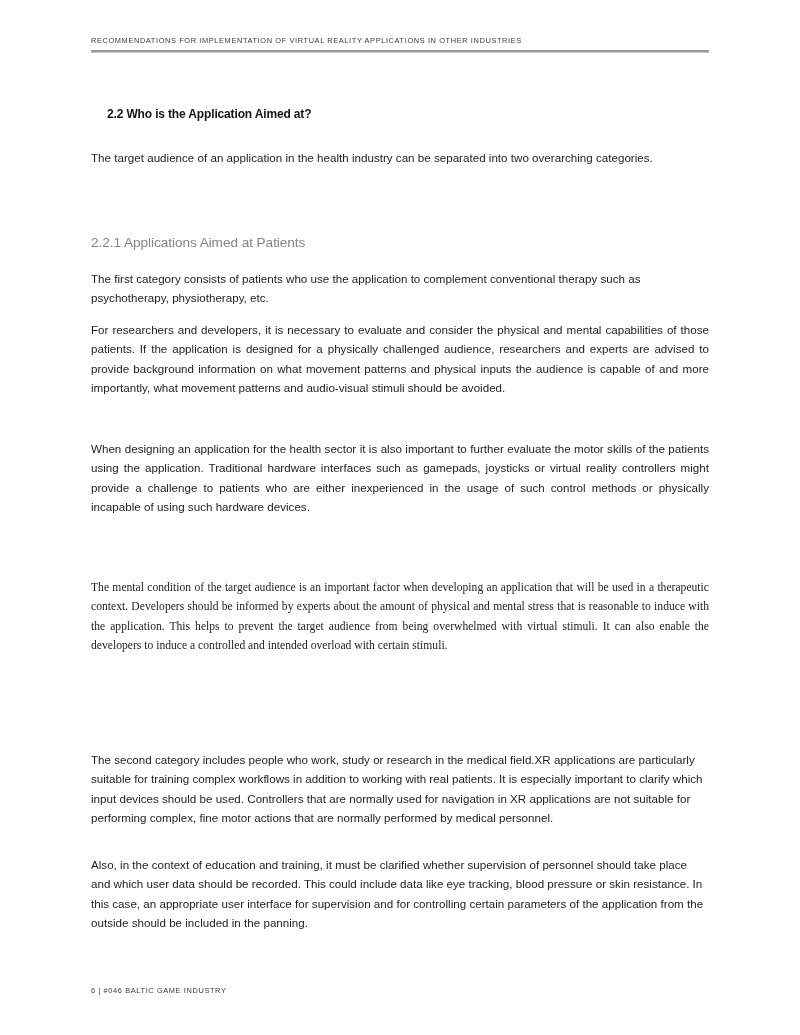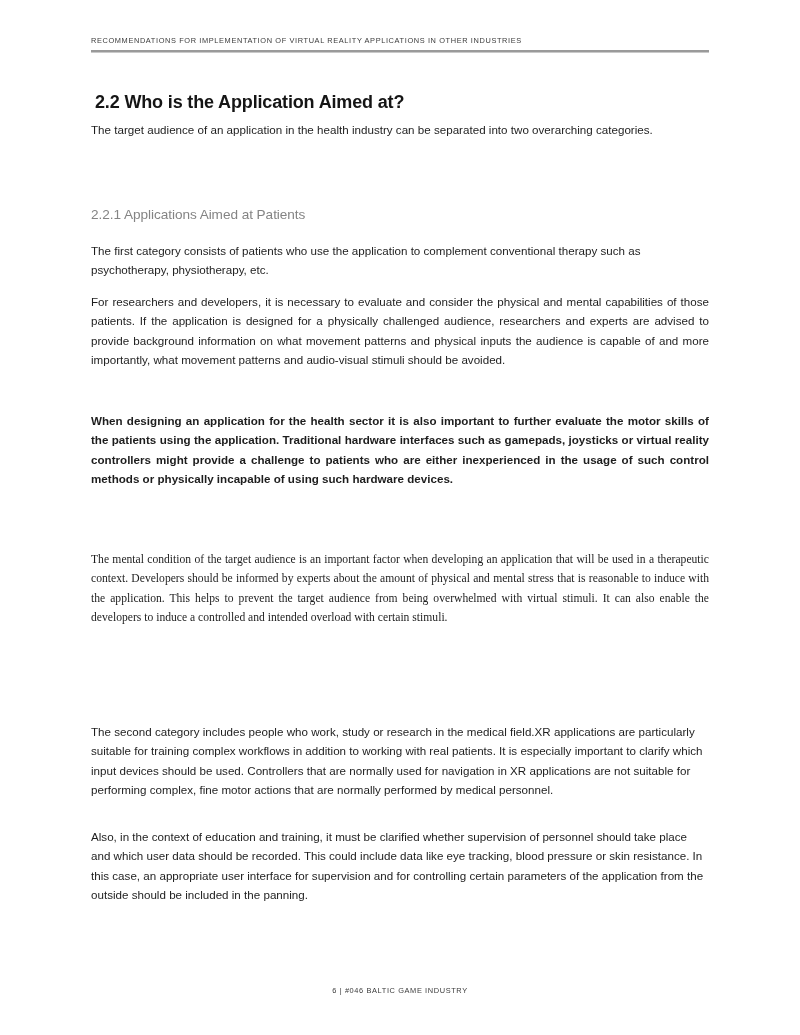--- a/index.html
+++ b/index.html
@@ -44,26 +44,26 @@
     background: #9a9a9a;
     border-bottom: 1px solid #c9c9c9;
   }
 
   
   .h-main {
     position: absolute;
     left: 91px;
     top: 87px;
     width: 618px;
-    font-size: 18px;
+    font-size: 12px;
     font-weight: 700;
     color: #151515;
     letter-spacing: -0.15px;
     line-height: 22px;
-    margin: 4px;
+    margin: 16px;
   }
   .h-sub {
     font-size: 13.6px;
     font-weight: 400;
     color: #848484;
     letter-spacing: -0.05px;
     line-height: 18px;
     margin: 0;
   }
 
@@ -73,38 +73,37 @@
     line-height: 19.3px;
     color: #1d1d1d;
     text-align: justify;
     margin: 0;
     letter-spacing: 0.01px;
   }
   p.body.ragged {
     text-align: left;
   }
 
-  .blk { position: absolute; left: 91px; width: 618px; }
+  .blk { position: absolute; left: 91px; width: 618px; margin-top: 28px; }
 
   
   .page-footer {
     position: absolute;
     left: 91px;
     top: 985px;
     width: 618px;
   }
   .page-footer-text {
     font-size: 7.4px;
     letter-spacing: 0.62px;
     color: #3a3a3a;
     text-transform: uppercase;
     font-weight: 400;
     line-height: 11px;
     white-space: nowrap;
-    text-align: center;
   }
 </style>
 </head>
 <body>
 
 <div class="page">
 
   <div class="page-header">
     <div class="page-header-text">RECOMMENDATIONS FOR IMPLEMENTATION OF VIRTUAL REALITY APPLICATIONS IN OTHER INDUSTRIES</div>
     <div class="header-rule"></div>
@@ -121,21 +120,21 @@
   </div>
 
   <div class="blk" style="top:241px;">
     <p class="body ragged">The first category consists of patients who use the application to complement conventional therapy such as psychotherapy, physiotherapy, etc.</p>
   </div>
 
   <div class="blk" style="top:292px;">
     <p class="body">For researchers and developers, it is necessary to evaluate and consider the physical and mental capabilities of those patients. If the application is designed for a physically challenged audience, researchers and experts are advised to provide background information on what movement patterns and physical inputs the audience is capable of and more importantly, what movement patterns and audio-visual stimuli should be avoided.</p>
   </div>
 
-  <div class="blk" style="top:411px;font-weight:bold;">
+  <div class="blk" style="top:411px;">
     <p class="body">When designing an application for the health sector it is also important to further evaluate the motor skills of the patients using the application. Traditional hardware interfaces such as gamepads, joysticks or virtual reality controllers might provide a challenge to patients who are either inexperienced in the usage of such control methods or physically incapable of using such hardware devices.</p>
   </div>
 
 
   <div class="blk" style="top:550px;font-family:Liberation Serif, serif;">
     <p class="body">The mental condition of the target audience is an important factor when developing an application that will be used in a therapeutic context. Developers should be informed by experts about the amount of physical and mental stress that is reasonable to induce with the application. This helps to prevent the target audience from being overwhelmed with virtual stimuli. It can also enable the developers to induce a controlled and intended overload with certain stimuli.</p>
   </div>
 
 
   <div class="blk" style="top:722px;">

